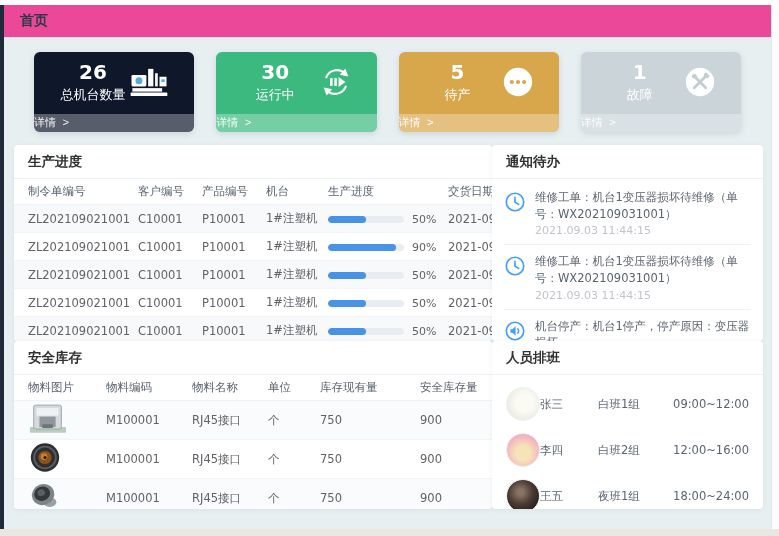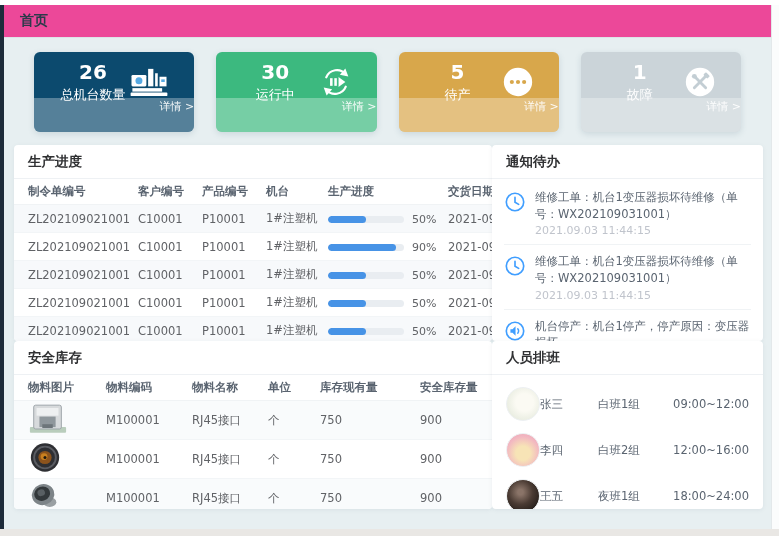--- a/index.html
+++ b/index.html
@@ -20,49 +20,49 @@
     display:flex; align-items:center; padding-left:16px;
   }
   .page-title { font-size:14px; font-weight:bold; color:#2d3a4b; }
 
   
   .cards-row { display:flex; gap:22px; margin:14px 30px 13px 30px; }
   .stat-card {
     flex:1; height:80px; border-radius:6px; position:relative; overflow:hidden;
     color:#fff; box-shadow:0 2px 6px rgba(80,110,130,0.18); cursor:pointer;
   }
-  .card-blue   { background:#0c4a6e; }
+  .card-blue   { background:#0f172a; }
   .card-green  { background:#3cb97f; }
   .card-orange { background:#d8a74b; }
   .card-gray   { background:#cbd4d9; }
   .card-body { display:flex; align-items:center; height:60px; padding:0 18px 0 24px; }
   .card-text { display:flex; flex-direction:column; align-items:center; min-width:70px; }
   .card-value { font-size:20px; font-weight:bold; line-height:1.15; }
   .card-label { font-size:13px; margin-top:2px; white-space:nowrap; }
   .card-icon { margin-left:auto; margin-right:6px; display:flex; align-items:center; }
   .card-footer {
-    position:absolute; left:0; right:0; bottom:0; height:34px;
-    background:rgba(255,255,255,0.30); text-align:right;
-    font-size:11px; line-height:18px; color:rgba(255,255,255,0.92);
+    position:absolute; left:0; right:0; bottom:0; height:18px;
+    background:rgba(255,255,255,0.30); text-align:left;
+    font-size:11px; line-height:18px; color:rgba(255,255,255,0.92);font-family:Liberation Mono, monospace;
   }
 
   
   .grid {
     display:grid; grid-template-columns:478px 1fr; grid-template-rows:196px 168px;
     gap:0; margin:0 8px 0 10px;
   }
   .panel { background:#ffffff; border-radius:4px; box-shadow:0 1px 4px rgba(100,120,140,0.10); overflow:hidden; }
   .panel-title {
     font-size:13.5px; font-weight:bold; color:#303133;
     padding:8px 14px 7px 14px; border-bottom:1px solid #eef1f4;
   }
 
   
   table { border-collapse:collapse; width:100%; table-layout:fixed; }
-  th { font-size:11.5px; font-weight:bold; color:#5a6470; text-align:left; padding:5px 4px 5px 6px; border-bottom:1px solid #f0f3f5; white-space:nowrap; }
+  th { font-size:11.5px; font-weight:normal; color:#5a6470; text-align:left; padding:5px 4px 5px 6px; border-bottom:1px solid #f0f3f5; white-space:nowrap; }
   td { font-size:11.5px; color:#606266; padding:0 4px 0 6px; border-bottom:1px solid #f2f5f7; white-space:nowrap; overflow:hidden; }
   .prod-table td { height:28px; }
   .prod-table tr.stripe td { background:#f7f9fb; }
   .inv-table td { height:39px; }
   .inv-table tr.stripe td { background:#f9fbfc; }
   .prod-table th:first-child, .prod-table td:first-child,
   .inv-table th:first-child, .inv-table td:first-child { padding-left:14px; }
 
   .progress-wrap { display:inline-flex; align-items:center; gap:8px; }
   .progress-track { width:76px; height:7px; border-radius:4px; background:#e9edf1; overflow:hidden; flex:none; }

